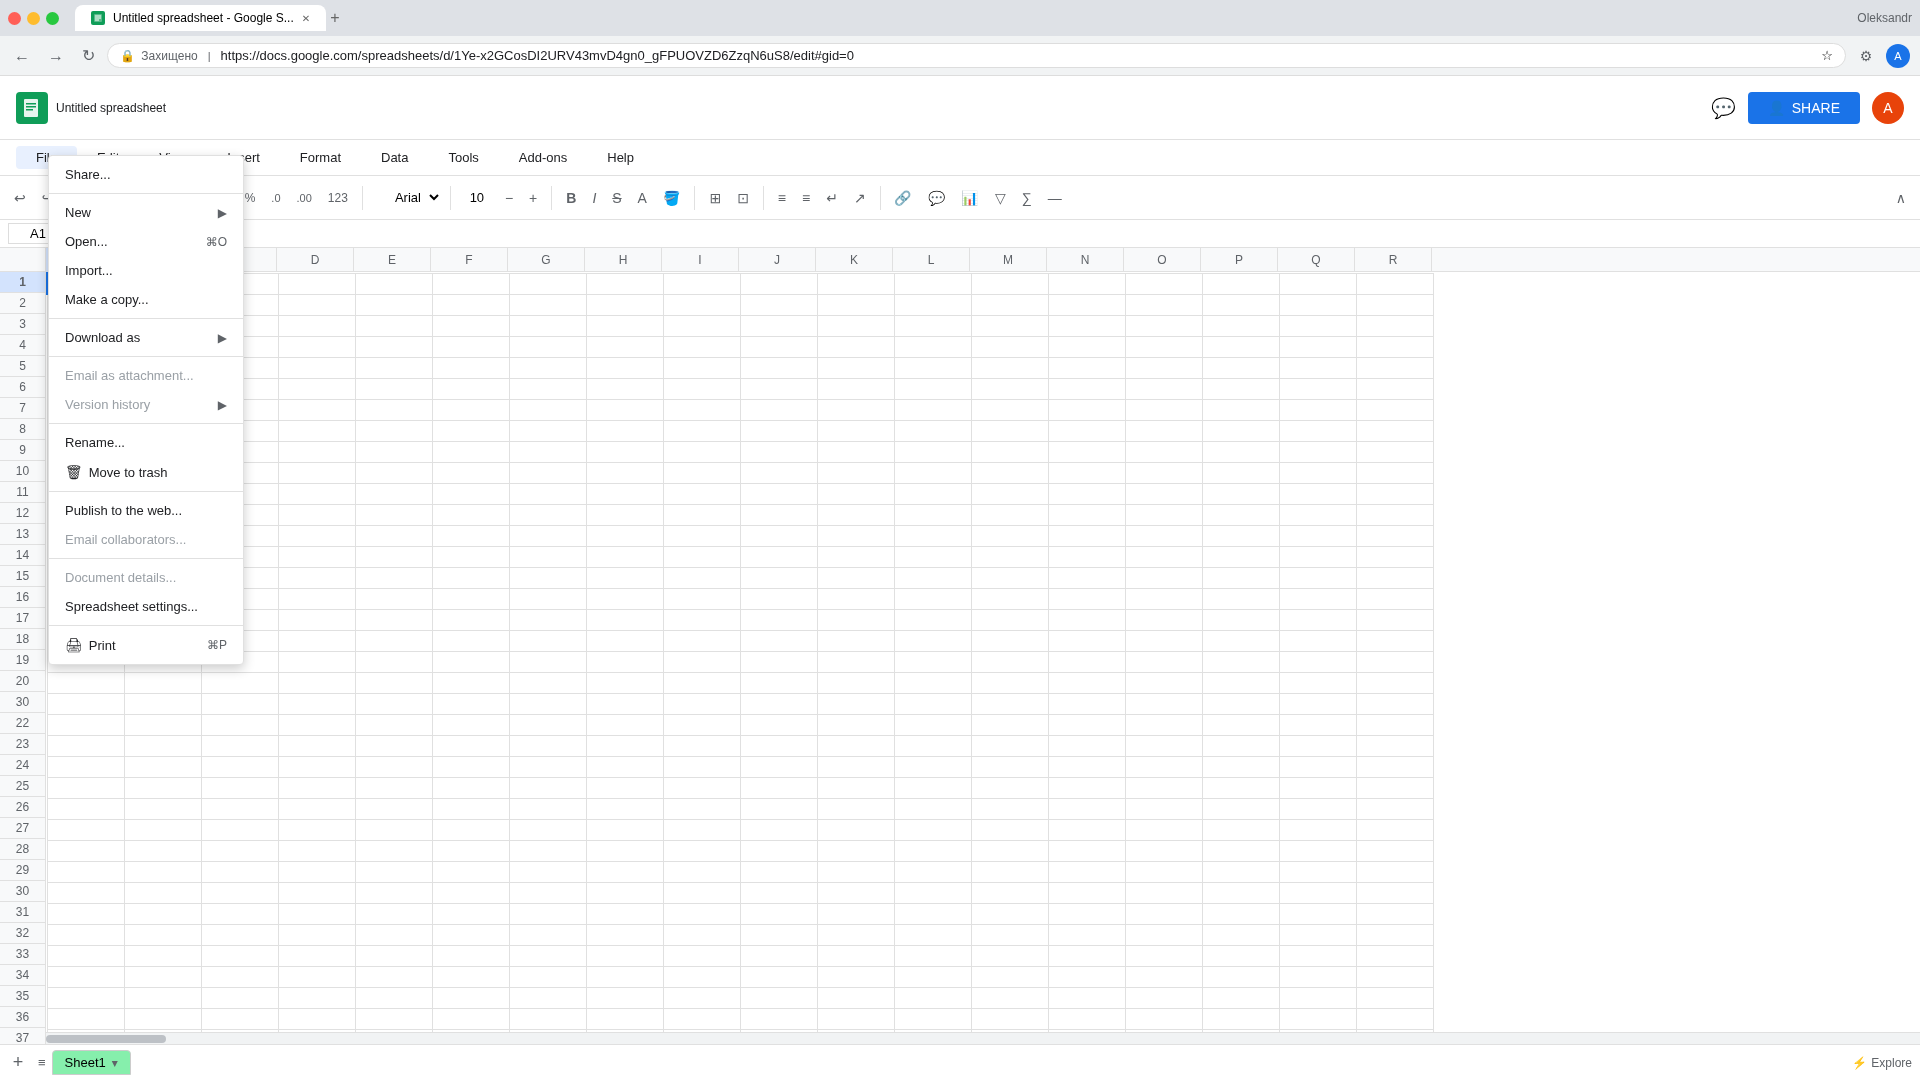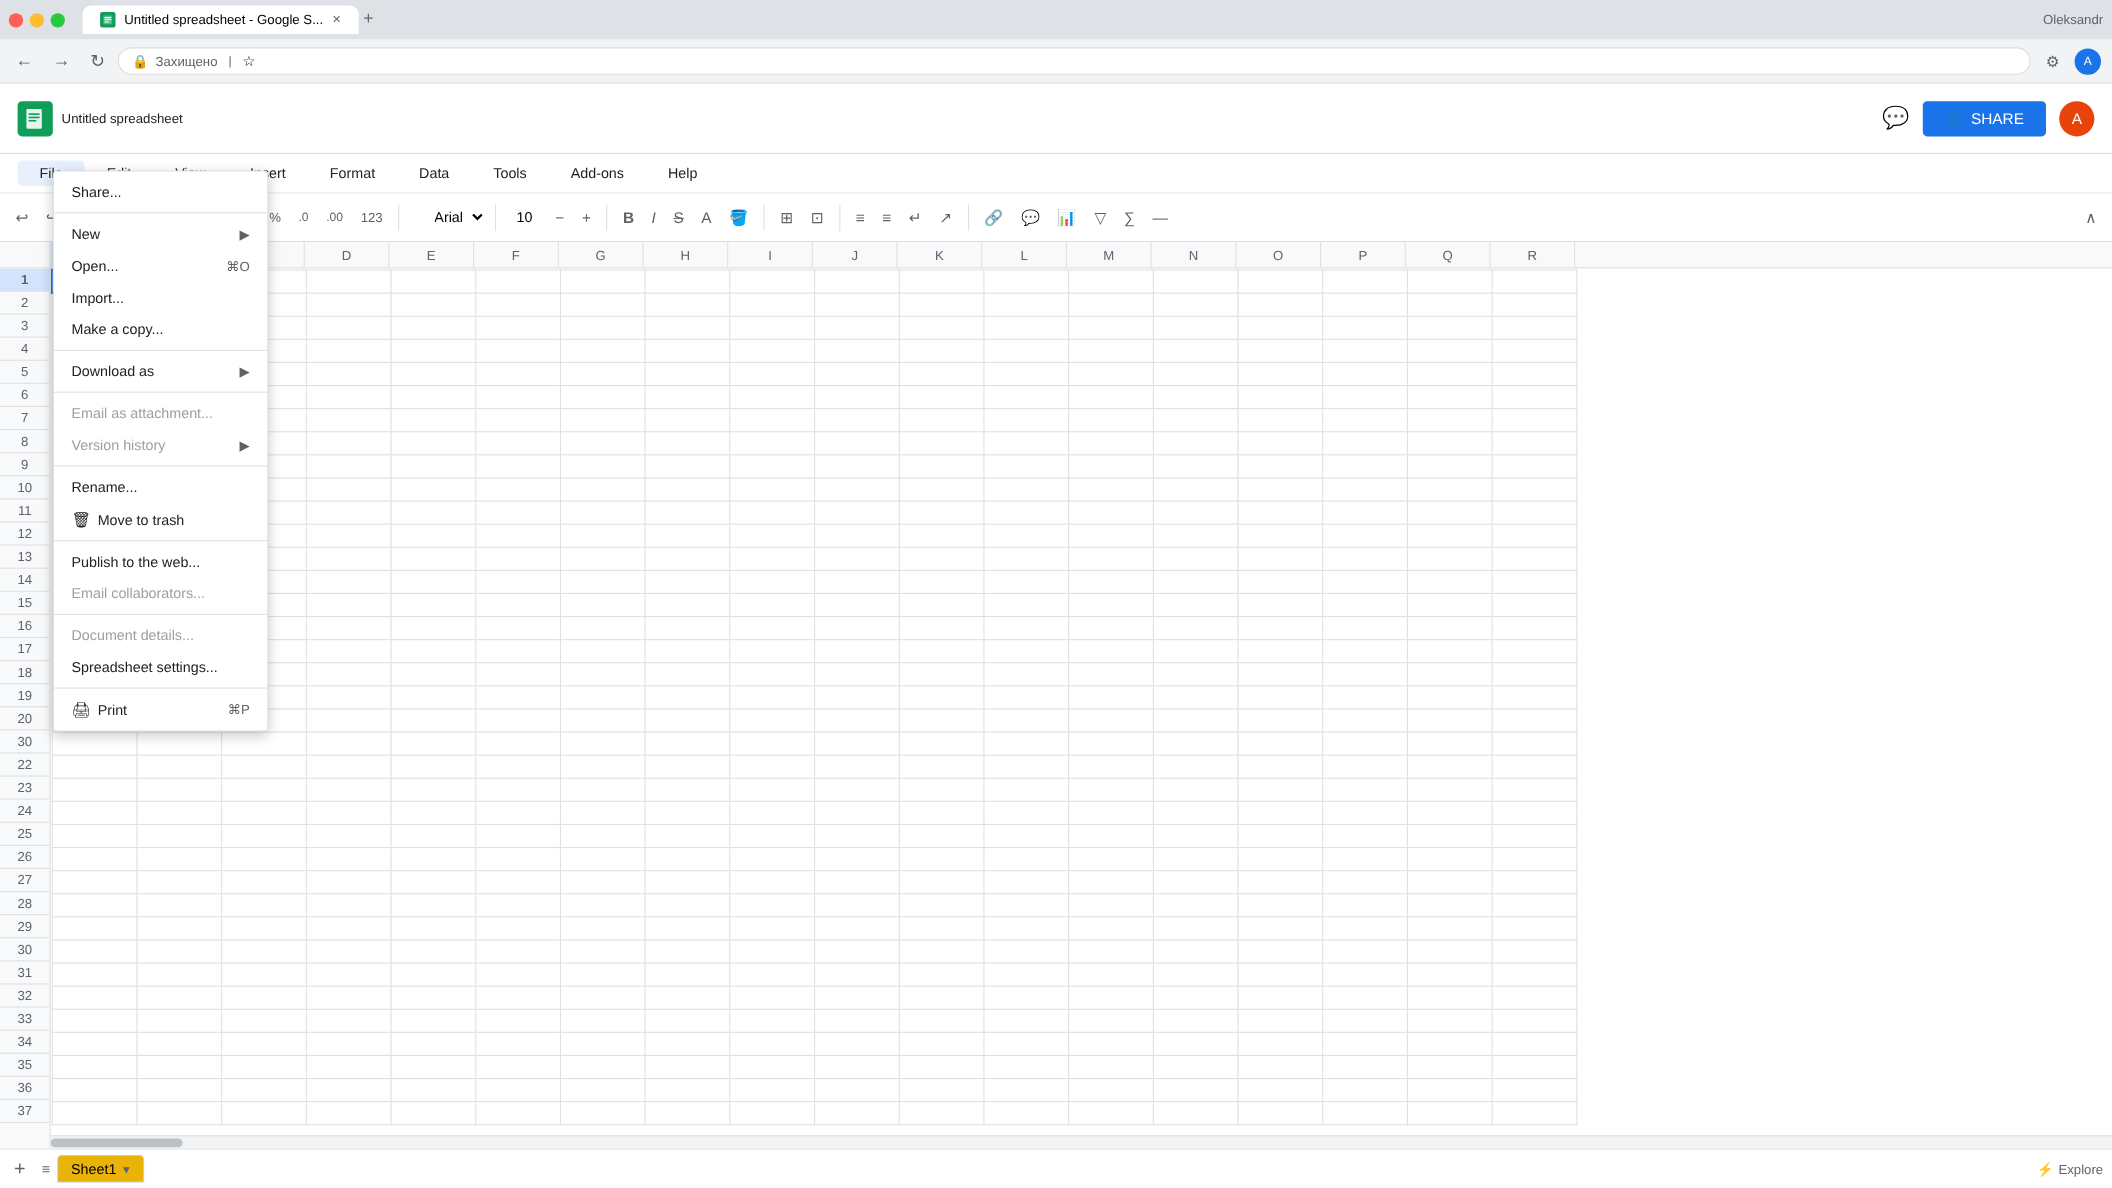--- a/index.html
+++ b/index.html
@@ -65,21 +65,21 @@
 
     
     .row-numbers { position: absolute; left: 0; top: 24px; width: 46px; bottom: 0; background: #f8f9fa; border-right: 1px solid #e0e0e0; overflow: hidden; z-index: 1; }
     .row-number { height: 21px; border-bottom: 1px solid #e0e0e0; text-align: center; font-size: 12px; color: #5f6368; display: flex; align-items: center; justify-content: center; }
     .row-number.selected { background: #d3e3fd; font-weight: bold; }
 
     
     .main-grid { position: absolute; left: 46px; top: 24px; right: 0; bottom: 0; }
     .grid-table { border-collapse: collapse; table-layout: fixed; }
     .grid-table td { border: 1px solid #e0e0e0; height: 21px; min-width: 77px; font-size: 13px; }
-    .sheet-tab { padding: 4px 12px; border: 1px solid #ccc; border-radius: 4px 4px 0 0; font-size: 13px; cursor: pointer; background: #eab308; display: flex; align-items: center; gap: 6px; }
+    .sheet-tab { padding: 4px 12px; border: 1px solid #ccc; border-radius: 4px 4px 0 0; font-size: 13px; cursor: pointer; background: #86efac; display: flex; align-items: center; gap: 6px; }
     .add-sheet-btn { width: 28px; height: 28px; display: flex; align-items: center; justify-content: center; cursor: pointer; border-radius: 50%; font-size: 18px; color: #5f6368; }
     .sheet-menu-btn { color: #5f6368; font-size: 12px; }
 
     
     .dropdown-menu { position: absolute; left: 48px; top: 155px; width: 196px; background: #fff; border: 1px solid #e0e0e0; border-radius: 4px; box-shadow: 0 4px 12px rgba(0,0,0,0.2); z-index: 1000; padding: 4px 0; }
     .dropdown-item { padding: 7px 16px; cursor: pointer; display: flex; align-items: center; justify-content: space-between; font-size: 13px; color: #202124; }
     .dropdown-item.disabled { color: #9aa0a6; cursor: default; }
     .dropdown-separator { height: 1px; background: #e0e0e0; margin: 4px 0; }
     .dropdown-item-shortcut { color: #5f6368; font-size: 12px; }
     .dropdown-item-arrow { color: #5f6368; font-size: 12px; }
@@ -117,20 +117,21 @@
   </div>
 
   <div class="browser-toolbar">
     <button class="nav-btn">←</button>
     <button class="nav-btn">→</button>
     <button class="nav-btn">↻</button>
     <div class="address-bar">
       <span class="lock-icon">🔒</span>
       <span style="color:#5f6368; font-size:12px; margin-right:4px;">Захищено</span>
       <span style="color:#5f6368; font-size:11px; margin-right:4px;">|</span>
+      <span class="address-text">https://docs.google.com/spreadsheets/d/1Ye-x2GCosDI2URV43mvD4gn0_gFPUOVZD6ZzqN6uS8/edit#gid=0</span>
       <span>☆</span>
     </div>
     <div class="browser-actions">
       <div class="browser-action-btn">⚙</div>
       <div class="browser-action-btn">
         <div class="user-avatar-browser">A</div>
       </div>
     </div>
   </div>
 
@@ -209,20 +210,26 @@
       <div class="toolbar-separator"></div>
       <button class="toolbar-btn">🔗</button>
       <button class="toolbar-btn">💬</button>
       <button class="toolbar-btn">📊</button>
       <button class="toolbar-btn">▽</button>
       <button class="toolbar-btn">∑</button>
       <button class="toolbar-btn">—</button>
       <button class="toolbar-btn" style="margin-left:auto;">∧</button>
     </div>
 
+    <div class="formula-bar">
+      <input class="cell-ref" type="text" value="A1" style="">
+      <div class="formula-sep"></div>
+      <span style="color:#5f6368; font-size:13px; margin: 0 4px;">fx</span>
+      <input class="formula-input" type="text" style="">
+    </div>
 
     <div class="spreadsheet-area">
 
       <div style="position:absolute; left:0; top:0; width:46px; height:24px; background:#f8f9fa; border-right:1px solid #e0e0e0; border-bottom:1px solid #e0e0e0; z-index:2;"></div>
 
       <div class="col-headers" style="left:46px;">
         <div class="col-header" style="min-width:77px; background:#d3e3fd;">A</div>
         <div class="col-header" style="min-width:77px;">B</div>
         <div class="col-header" style="min-width:77px;">C</div>
         <div class="col-header" style="min-width:77px;">D</div>

